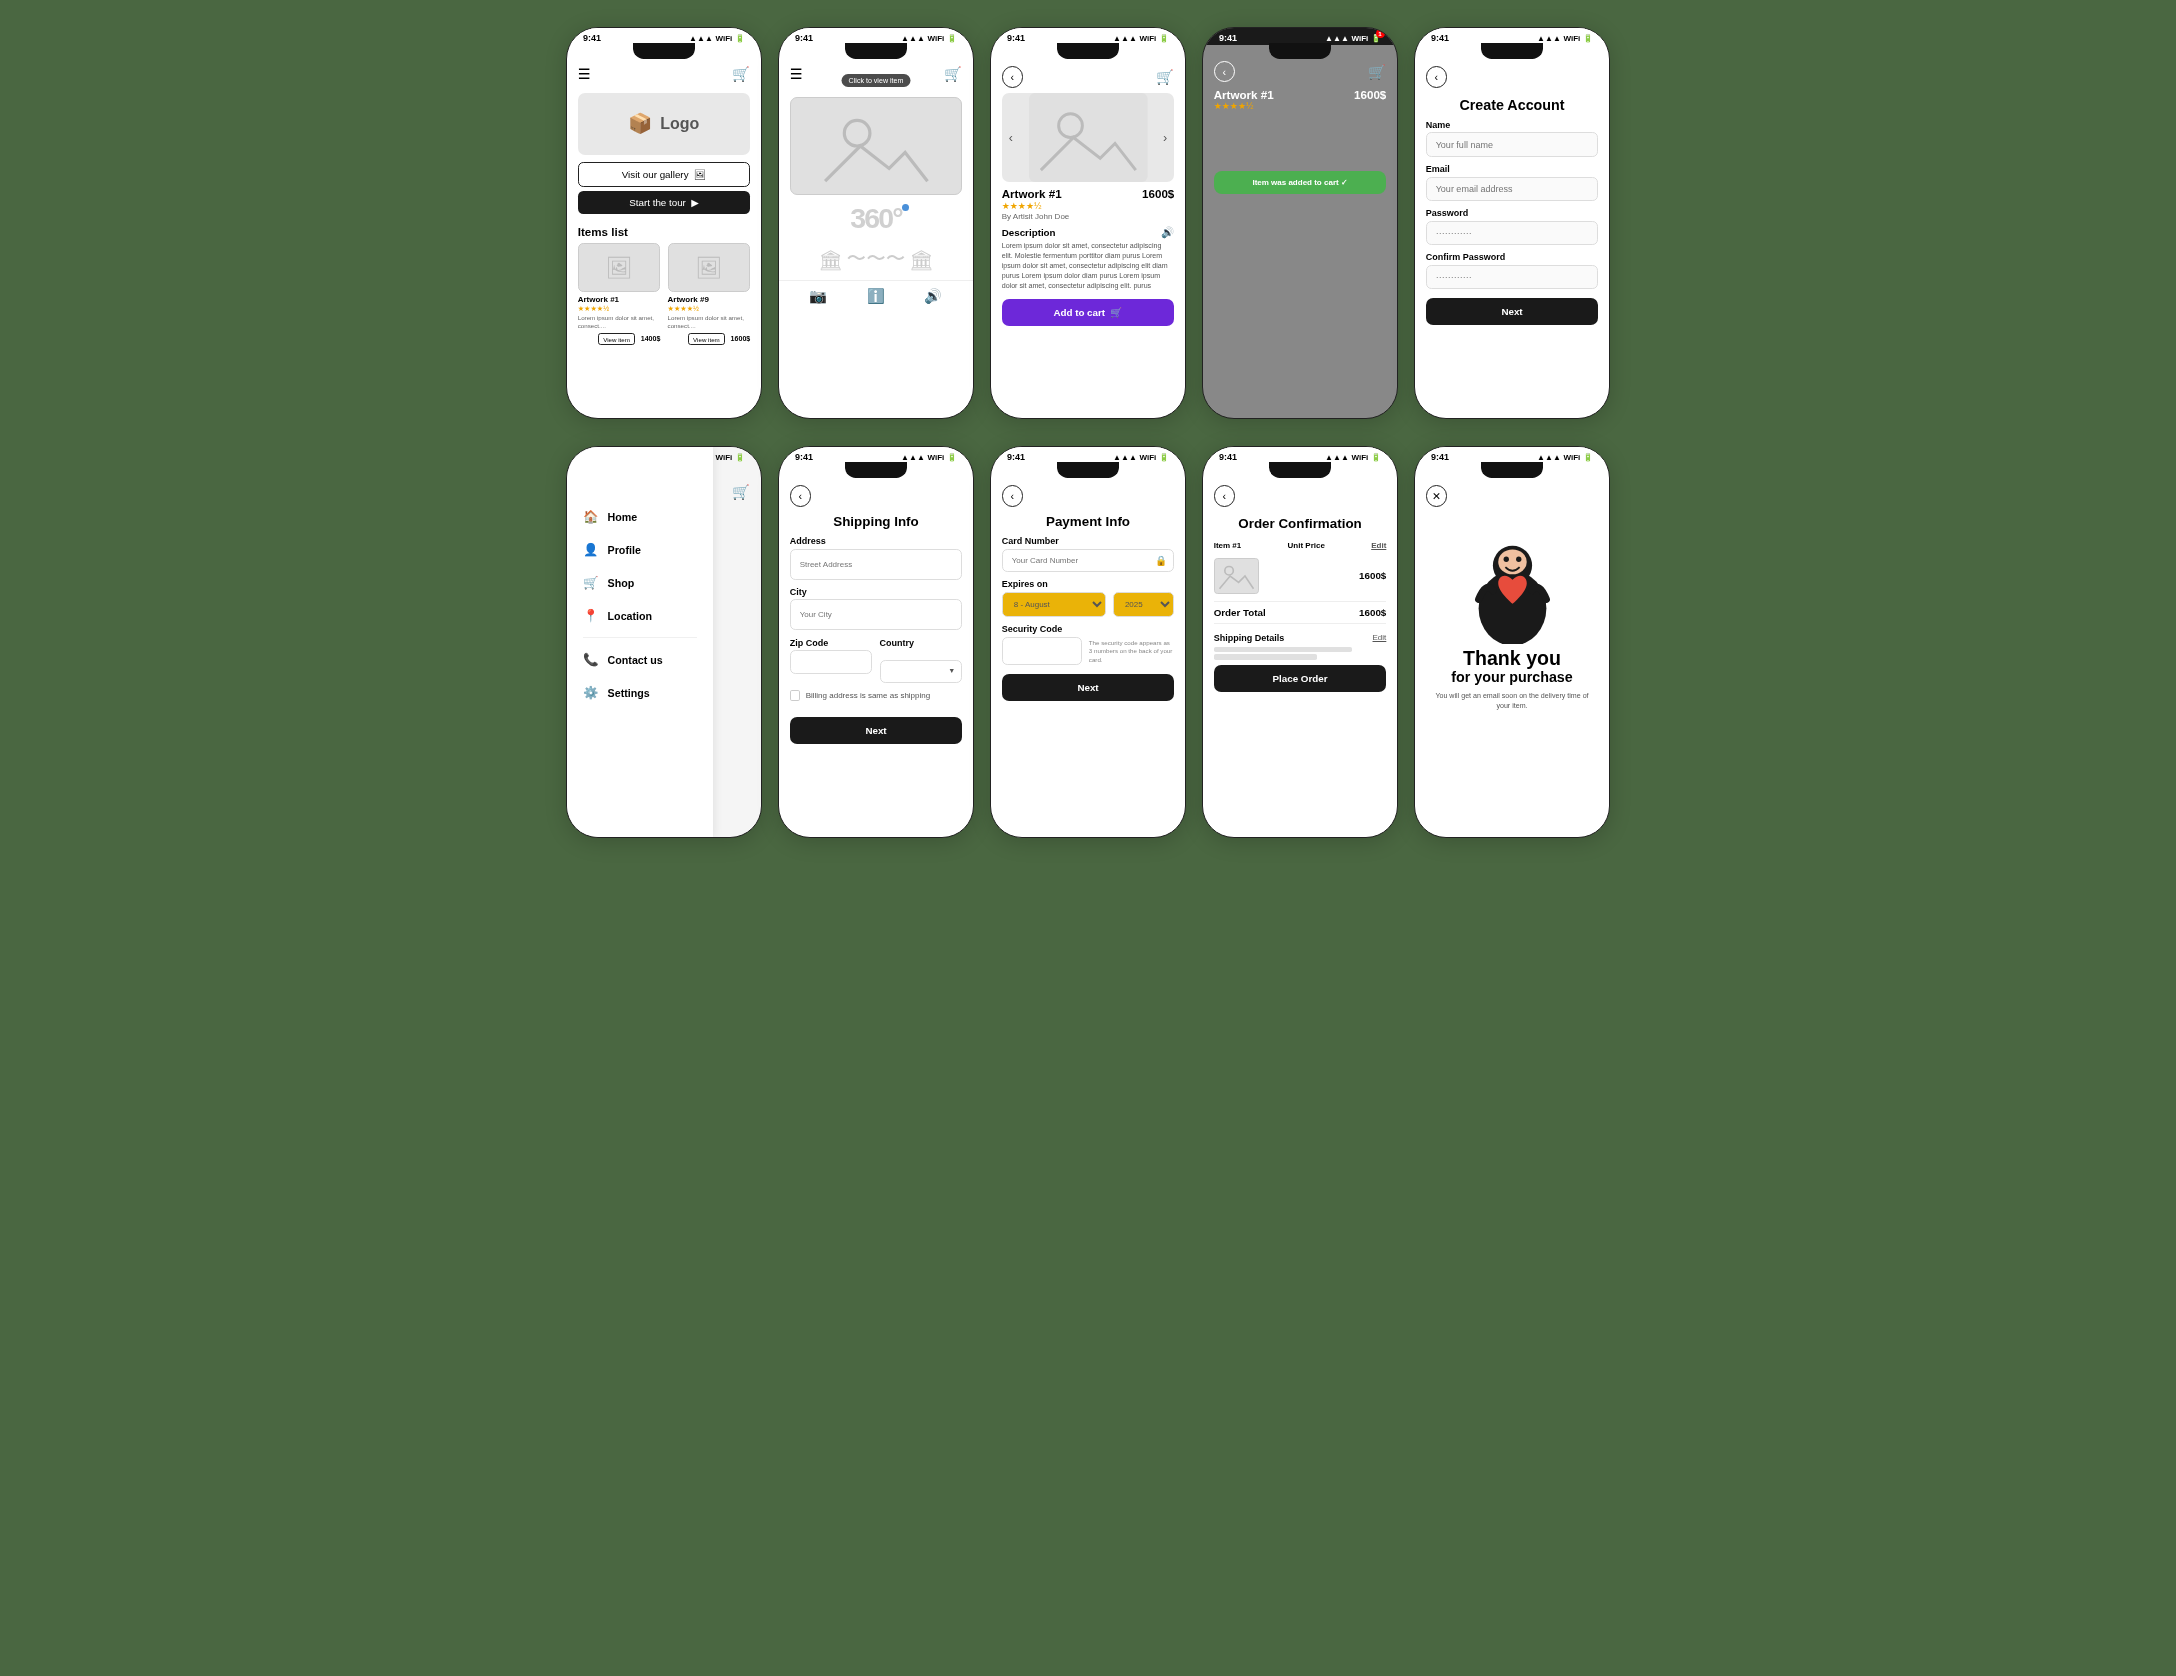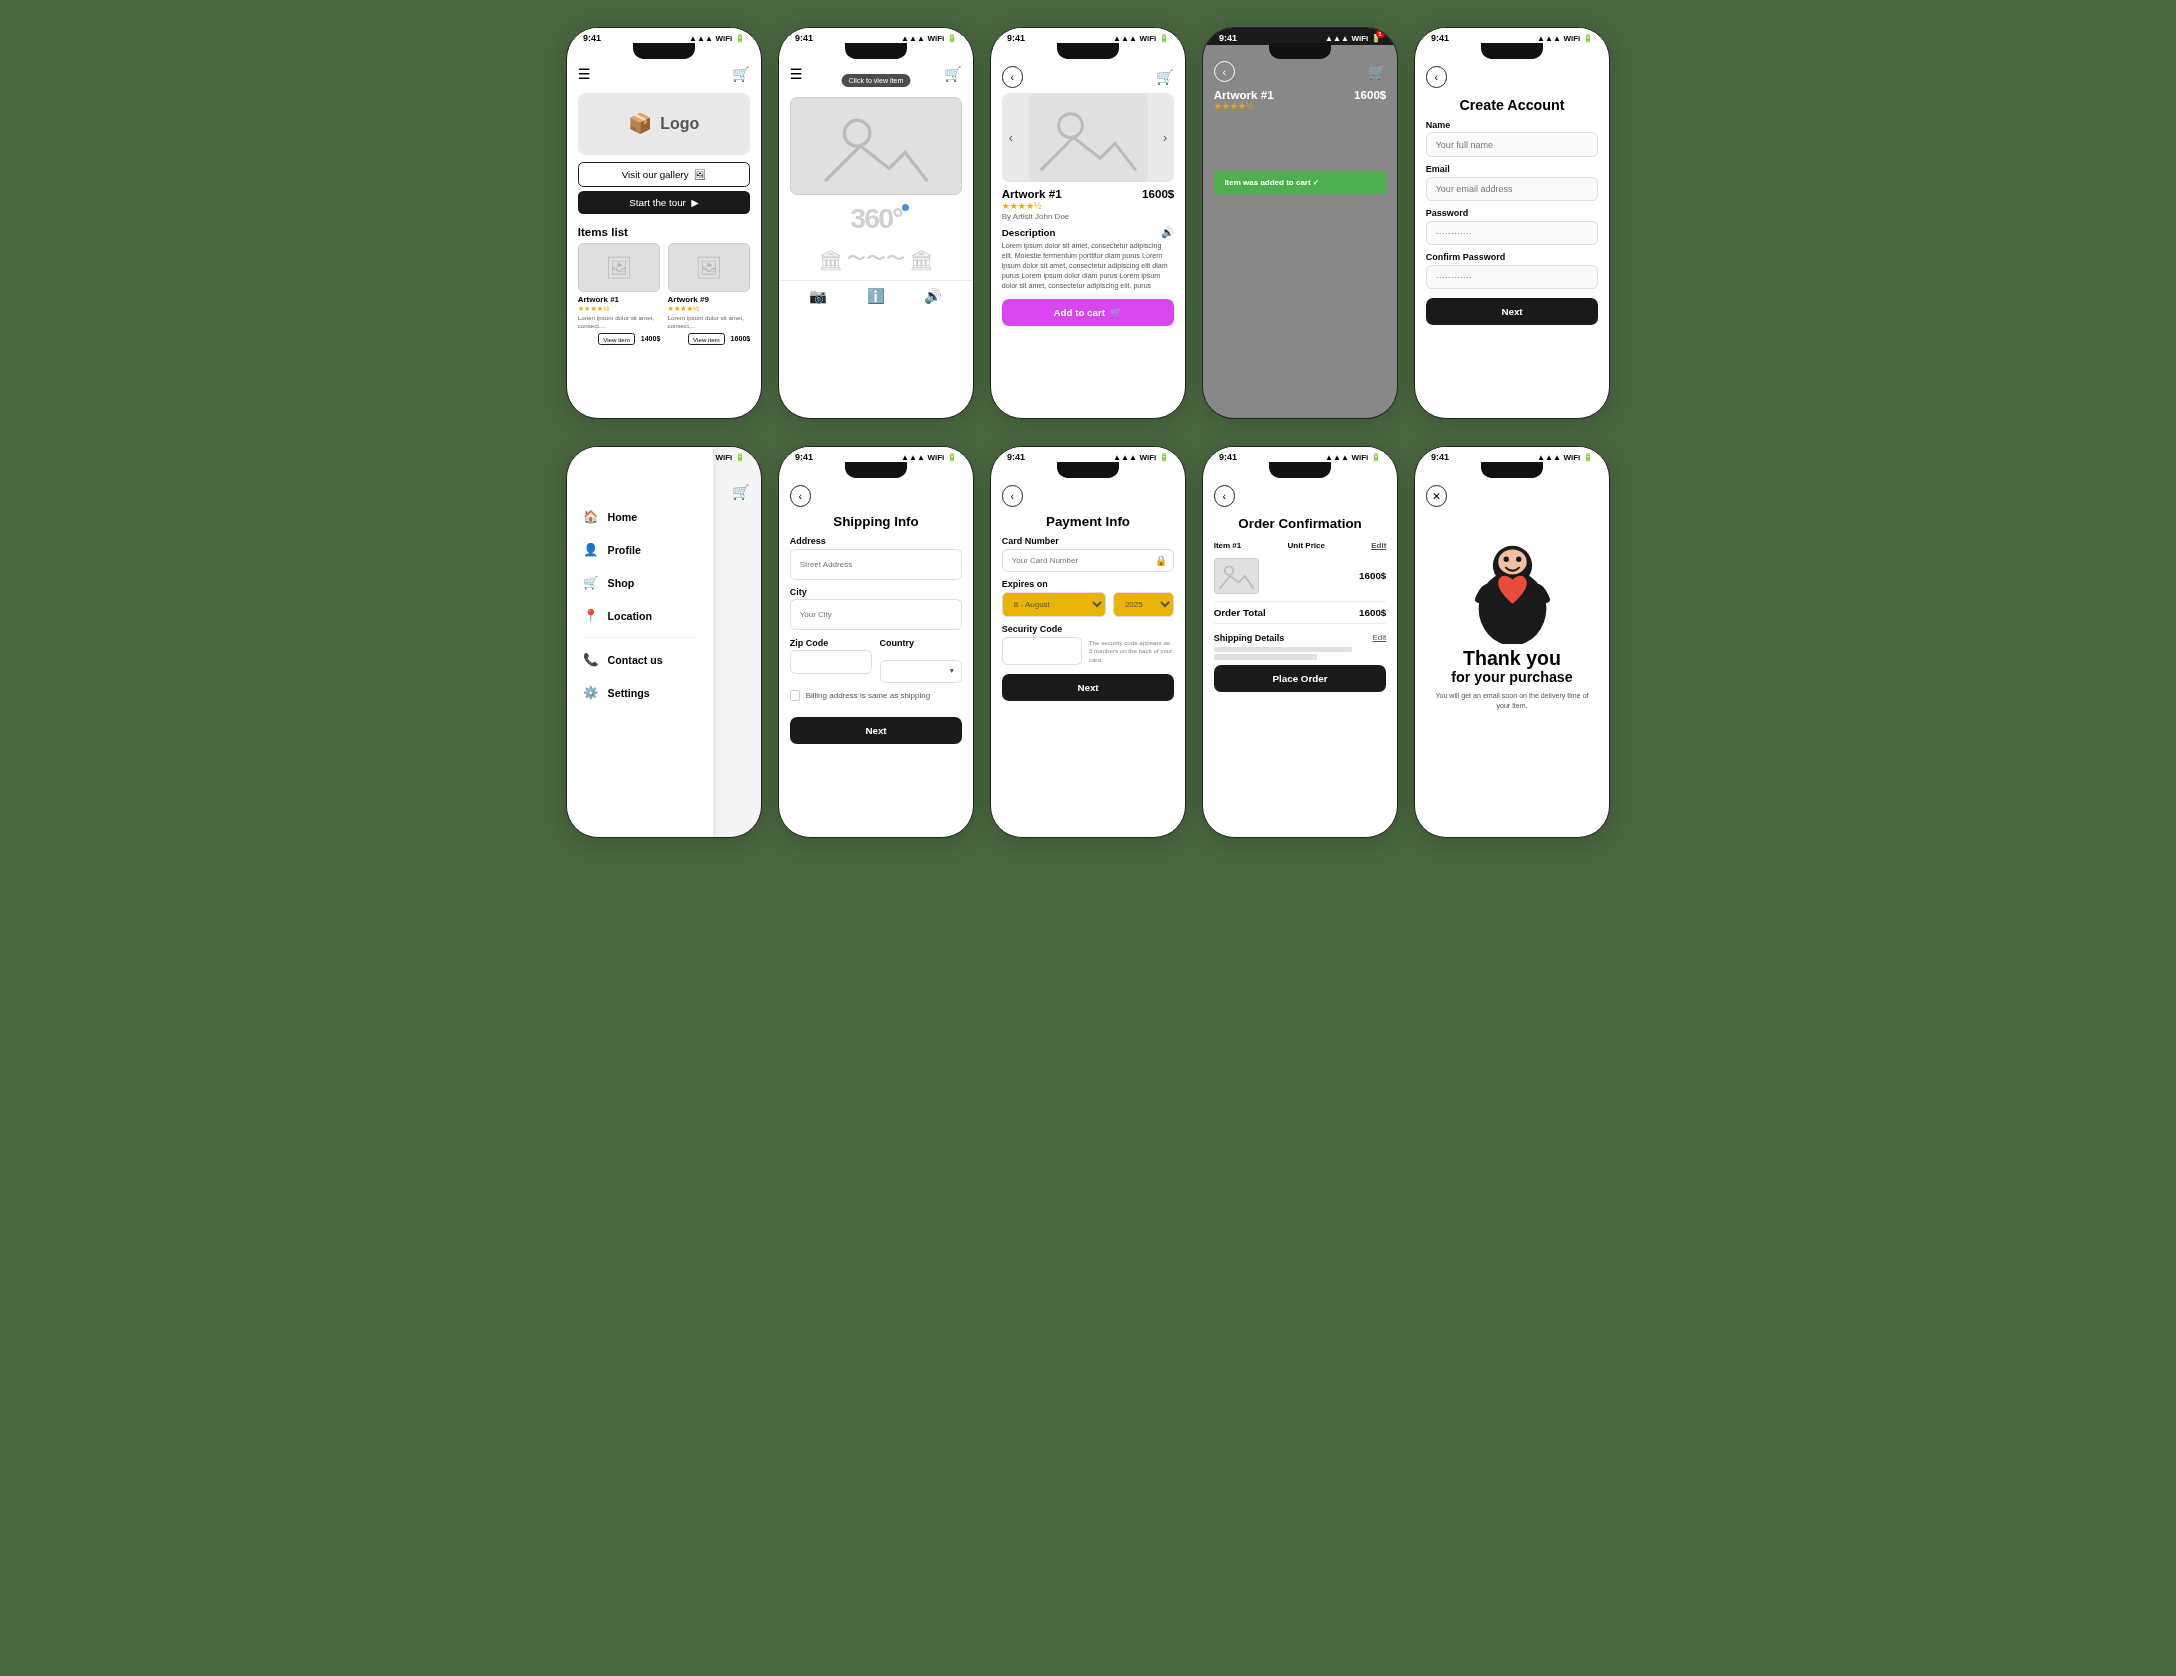--- a/index.html
+++ b/index.html
@@ -192,41 +192,41 @@
     .product-title-row { display: flex; justify-content: space-between; align-items: center; }
     .product-title { font-size: 11.6px; font-weight: 700; }
     .product-price { font-size: 11.6px; font-weight: 700; }
     .product-stars { font-size: 9px; color: #f0a500; margin-top: 0.9px; }
     .product-by { font-size: 8px; color: #666; margin-top: 0.9px; }
     .desc-row { display: flex; justify-content: space-between; align-items: center; margin-top: 5.3px; }
     .desc-title { font-size: 9.8px; font-weight: 700; }
     .desc-text { font-size: 7.1px; color: #555; line-height: 1.4; margin-top: 2.7px; padding-right: 3.6px; }
     .btn-add-cart {
       margin: 7.1px 10.7px 9px;
-      background: #d946ef;
+      background: #6d28d9;
       color: #fff;
       border-radius: 7.1px;
       padding: 8px 0;
       text-align: center;
       font-size: 9.8px;
       font-weight: 600;
       cursor: pointer;
       display: flex; align-items: center; justify-content: center; gap: 5.3px;
     }
     .added-toast {
       position: absolute;
       top: 143px; left: 10.7px; right: 10.7px;
       background: #4caf50;
       color: #fff;
-      border-radius: 0;
+      border-radius: 8px;
       padding: 7.1px 10.7px;
       font-size: 8px;
       font-weight: 600;
       z-index: 10;
-      display: flex; align-items: center; justify-content: flex-start;
+      display: flex; align-items: center; justify-content: center;
     }
     .added-modal {
       position: absolute;
       bottom: 0; left: 0; right: 0;
       background: #fff;
       border-radius: 14.3px 14.3px 0 0;
       padding: 14.3px 10.7px 12.5px;
       z-index: 10;
     }
     .modal-line { width: 27px; height: 2.7px; background: #ccc; border-radius: 1.8px; margin: 0 auto 9px; }

